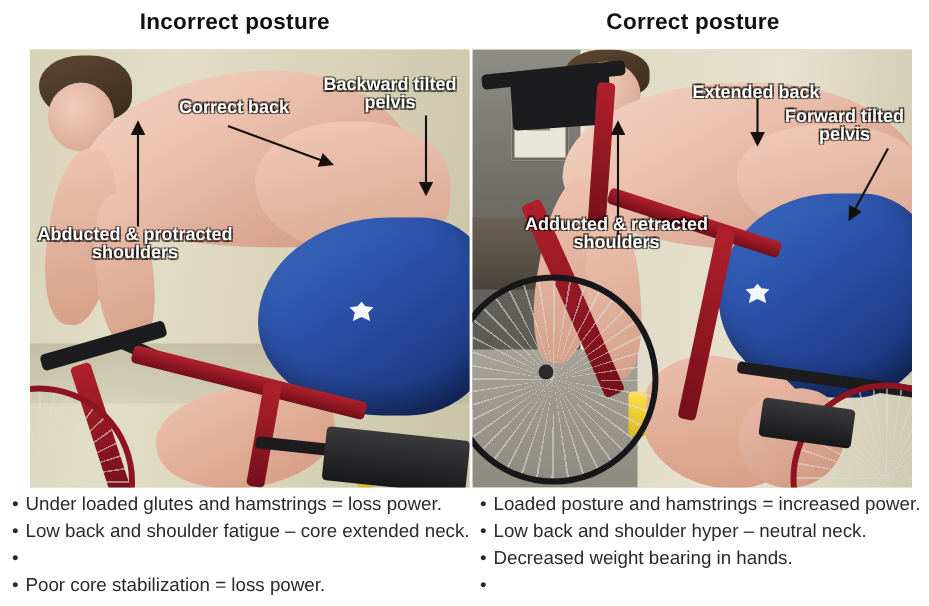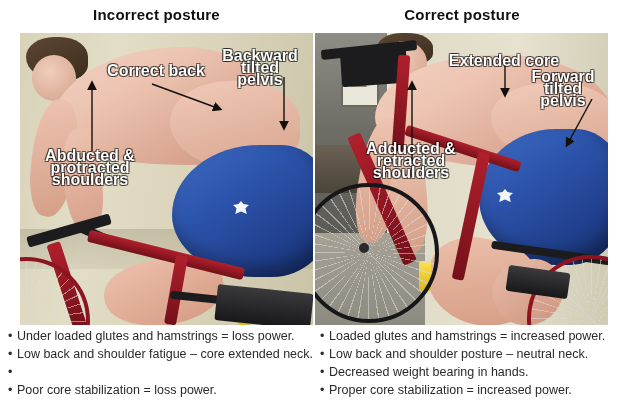--- a/index.html
+++ b/index.html
@@ -174,21 +174,21 @@
   .trainer {
     position: absolute;
     background: linear-gradient(180deg,#3a3a3d,#18181a);
     border-radius: 3px;
   }
 
   
   .anno {
     position: absolute;
     color: #ffffff;
-    font-size: 16px;
+    font-size: 12px;
     font-weight: bold;
     line-height: 12px;
     text-align: center;
     white-space: pre-line;
     text-shadow:
       -1px -1px 0 rgba(0,0,0,.55),
        1px -1px 0 rgba(0,0,0,.55),
       -1px  1px 0 rgba(0,0,0,.55),
        1px  1px 0 rgba(0,0,0,.55);
     pointer-events: none;
@@ -328,21 +328,21 @@
       <defs>
         <marker id="ahR" markerWidth="7" markerHeight="7" refX="5" refY="3.5" orient="auto" markerUnits="strokeWidth">
           <polygon points="0,0 7,3.5 0,7" fill="#14100c"></polygon>
         </marker>
       </defs>
       <line x1="190" y1="26" x2="190" y2="62" stroke="#14100c" stroke-width="1.4" marker-end="url(#ahR)"></line>
       <line x1="97" y1="128" x2="97" y2="50" stroke="#14100c" stroke-width="1.4" marker-end="url(#ahR)"></line>
       <line x1="277" y1="66" x2="252" y2="112" stroke="#14100c" stroke-width="1.4" marker-end="url(#ahR)"></line>
     </svg>
 
-    <div class="anno" style="left:124px; top:22px; width:130px;">Extended core</div>
+    <div class="anno" style="left:124px; top:22px; width:130px;">Extended back</div>
     <div class="anno" style="left:200px; top:38px; width:96px;">Forward tilted
 pelvis</div>
     <div class="anno" style="left:22px; top:110px; width:148px;">Adducted &amp; retracted
 shoulders</div>
   </div>
 </div>
 
 <div class="lists">
 
   <div class="list list-left">
@@ -359,28 +359,27 @@
     </div>
     <div class="bullet-row">
       <span class="bullet-dot">•</span>
       <span>Poor core stabilization = loss power.</span>
     </div>
   </div>
 
   <div class="list list-right">
     <div class="bullet-row">
       <span class="bullet-dot">•</span>
-      <span>Loaded glutes and hamstrings = increased power.</span>
-    </div>
-    <div class="bullet-row">
-      <span class="bullet-dot">•</span>
-      <span>Low back and shoulder posture – neutral neck.</span>
+      <span>Loaded posture and hamstrings = increased power.</span>
+    </div>
+    <div class="bullet-row">
+      <span class="bullet-dot">•</span>
+      <span>Low back and shoulder hyper – neutral neck.</span>
     </div>
     <div class="bullet-row">
       <span class="bullet-dot">•</span>
       <span>Decreased weight bearing in hands.</span>
     </div>
     <div class="bullet-row">
       <span class="bullet-dot">•</span>
-      <span>Proper core stabilization = increased power.</span>
     </div>
   </div>
 </div>
 
 </body></html>

